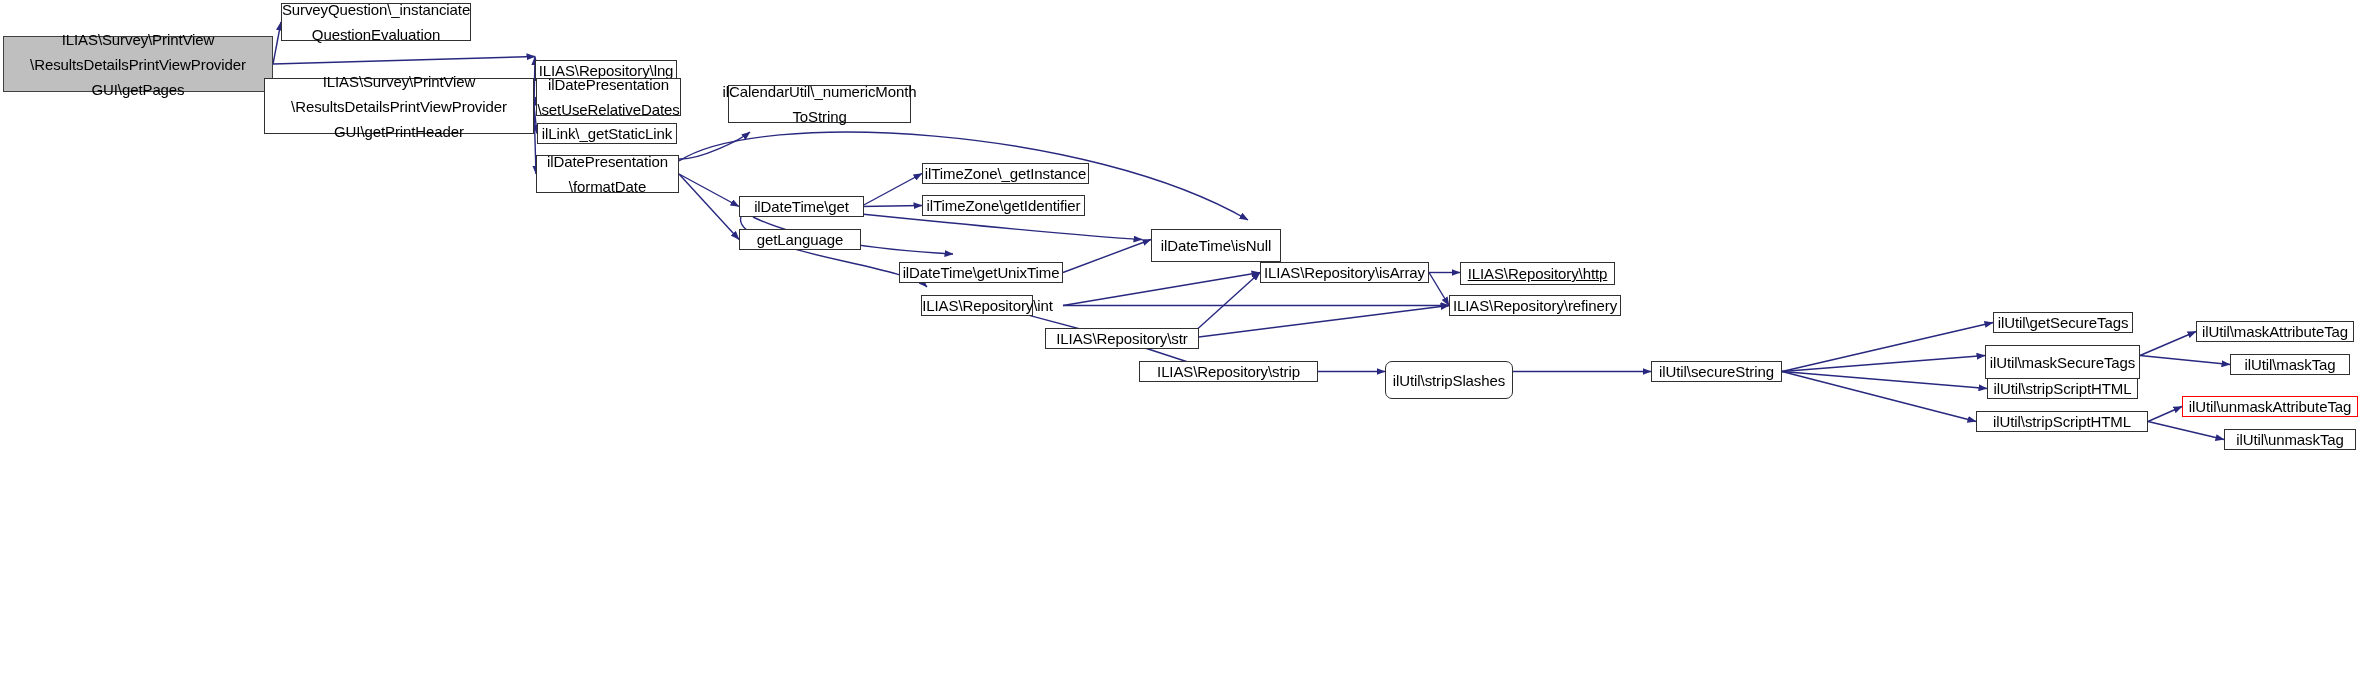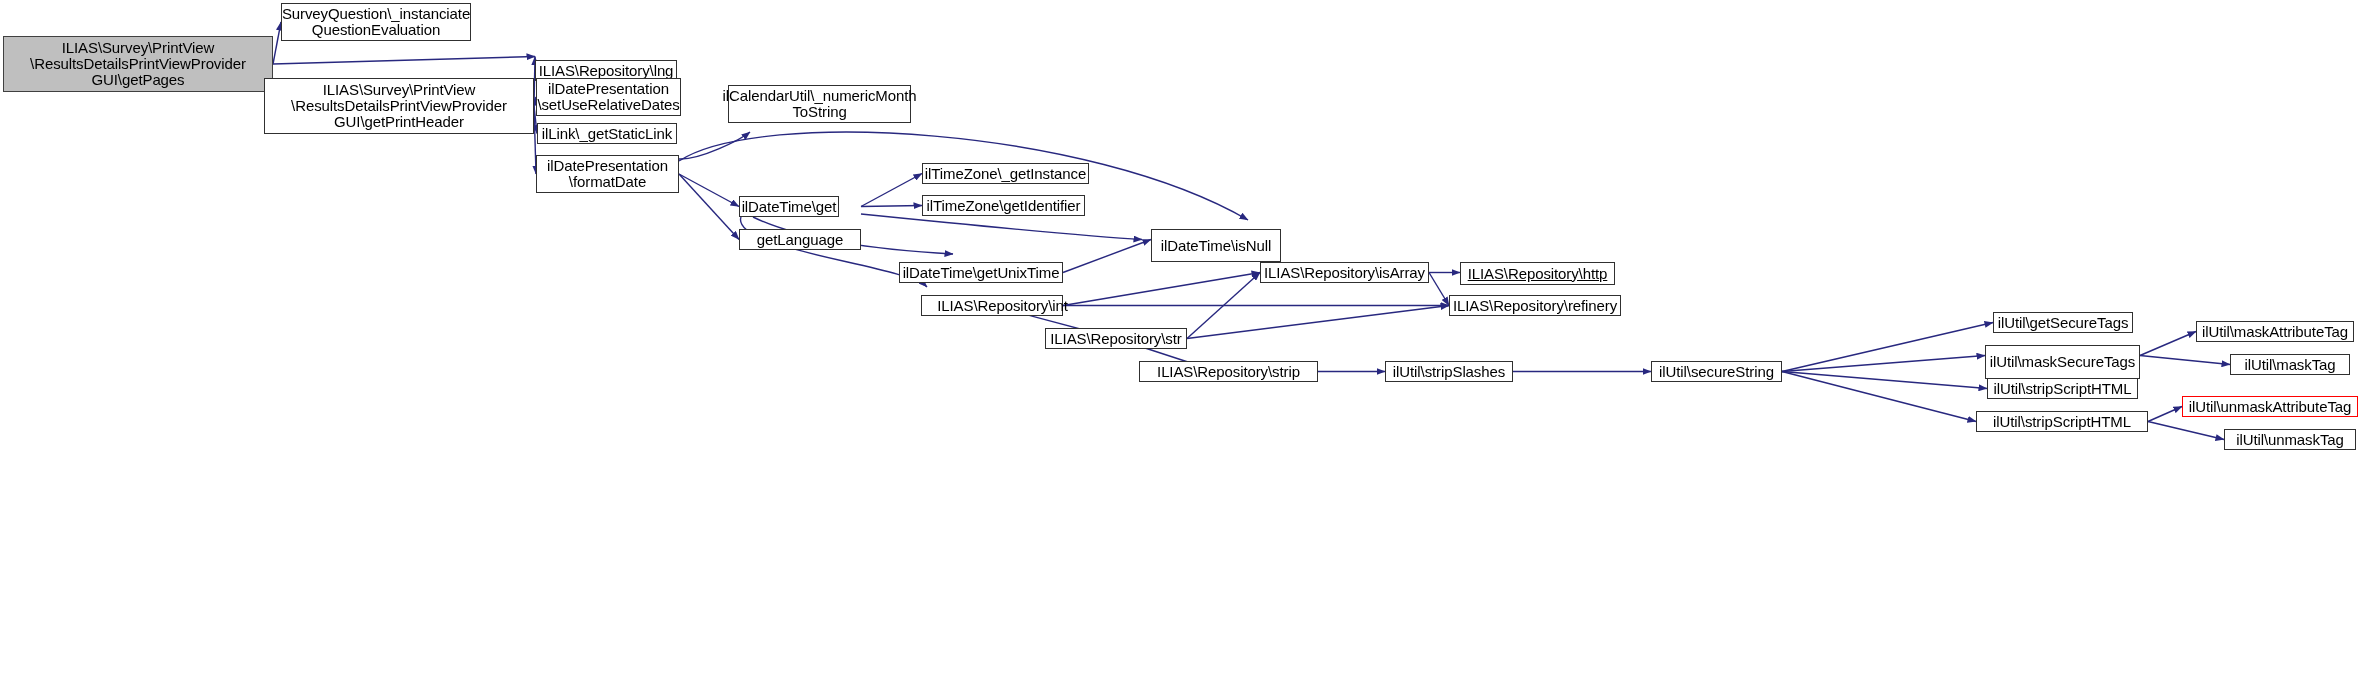--- a/index.html
+++ b/index.html
@@ -9,21 +9,21 @@
   .node{
     position:absolute;
     box-sizing:border-box;
     border:1px solid #303030;
     background:#ffffff;
     display:flex;
     align-items:center;
     justify-content:center;
     text-align:center;
     font-size:15px;
-    line-height:16px;
+    line-height:25px;
     color:#000000;
     white-space:pre-line;
     padding:0 4px;
     letter-spacing:-0.1px;
   }
   .node.root{background:#bfbfbf;border:1px solid #404040;}
   .node.highlight{border:1px solid #ff0000;}
 </style>
 </head>
 <body>
@@ -84,35 +84,35 @@
 \ResultsDetailsPrintViewProvider
 GUI\getPrintHeader</div>
       <div class="node" style="left: 536px; top: 78px; width: 145px; height: 38px;">ilDatePresentation
 \setUseRelativeDates</div>
       <div class="node" style="left: 537px; top: 123px; width: 140px; height: 21px;">ilLink\_getStaticLink</div>
       <div class="node" style="left: 728px; top: 85px; width: 183px; height: 38px;">ilCalendarUtil\_numericMonth
 ToString</div>
       <div class="node" style="left: 536px; top: 155px; width: 143px; height: 38px;">ilDatePresentation
 \formatDate</div>
       <div class="node" style="left: 922px; top: 163px; width: 167px; height: 21px;">ilTimeZone\_getInstance</div>
-      <div class="node" style="left: 739px; top: 196px; width: 100px; height: 21px;">ilDateTime\get</div>
+      <div class="node" style="left: 739px; top: 196px; width: 125px; height: 21px;">ilDateTime\get</div>
       <div class="node" style="left: 922px; top: 195px; width: 163px; height: 21px;">ilTimeZone\getIdentifier</div>
       <div class="node" style="left: 739px; top: 229px; width: 122px; height: 21px;">getLanguage</div>
       <div class="node" style="left: 1151px; top: 229px; width: 130px; height: 33px;">ilDateTime\isNull</div>
       <div class="node" style="left: 899px; top: 262px; width: 164px; height: 21px;">ilDateTime\getUnixTime</div>
       <div class="node" style="left: 1260px; top: 262px; width: 169px; height: 21px;">ILIAS\Repository\isArray</div>
       <div class="node" style="left: 1460px; top: 262px; width: 155px; height: 23px; text-decoration: underline;">ILIAS\Repository\http</div>
-      <div class="node" style="left: 921px; top: 295px; width: 142px; height: 21px; padding-left: 25px;">ILIAS\Repository\int</div>
+      <div class="node" style="left: 921px; top: 295px; width: 112px; height: 21px; padding-left: 25px;">ILIAS\Repository\int</div>
       <div class="node" style="left: 1449px; top: 295px; width: 172px; height: 21px;">ILIAS\Repository\refinery</div>
-      <div class="node" style="left: 1045px; top: 328px; width: 142px; height: 21px;">ILIAS\Repository\str</div>
+      <div class="node" style="left: 1045px; top: 328px; width: 154px; height: 21px;">ILIAS\Repository\str</div>
       <div class="node" style="left: 1993px; top: 312px; width: 140px; height: 21px;">ilUtil\getSecureTags</div>
       <div class="node" style="left: 2196px; top: 321px; width: 158px; height: 21px;">ilUtil\maskAttributeTag</div>
       <div class="node" style="left: 1985px; top: 345px; width: 155px; height: 34px;">ilUtil\maskSecureTags</div>
       <div class="node" style="left: 2230px; top: 354px; width: 120px; height: 21px;">ilUtil\maskTag</div>
       <div class="node" style="left: 1139px; top: 361px; width: 179px; height: 21px;">ILIAS\Repository\strip</div>
-      <div class="node" style="left: 1385px; top: 361px; width: 128px; height: 21px;">ilUtil\stripSlashes</div>
+      <div class="node" style="left: 1385px; top: 361px; width: 128px; height: 38px; border-radius: 7px;">ilUtil\stripSlashes</div>
       <div class="node" style="left: 1651px; top: 361px; width: 131px; height: 21px;">ilUtil\secureString</div>
       <div class="node" style="left: 1987px; top: 378px; width: 151px; height: 21px;">ilUtil\stripScriptHTML</div>
       <div class="node highlight" style="left: 2182px; top: 396px; width: 176px; height: 21px;">ilUtil\unmaskAttributeTag</div>
       <div class="node" style="left: 1976px; top: 411px; width: 172px; height: 21px;">ilUtil\stripScriptHTML</div>
       <div class="node" style="left: 2224px; top: 429px; width: 132px; height: 21px;">ilUtil\unmaskTag</div>
     </div>
 </div>
 
 </body></html>

